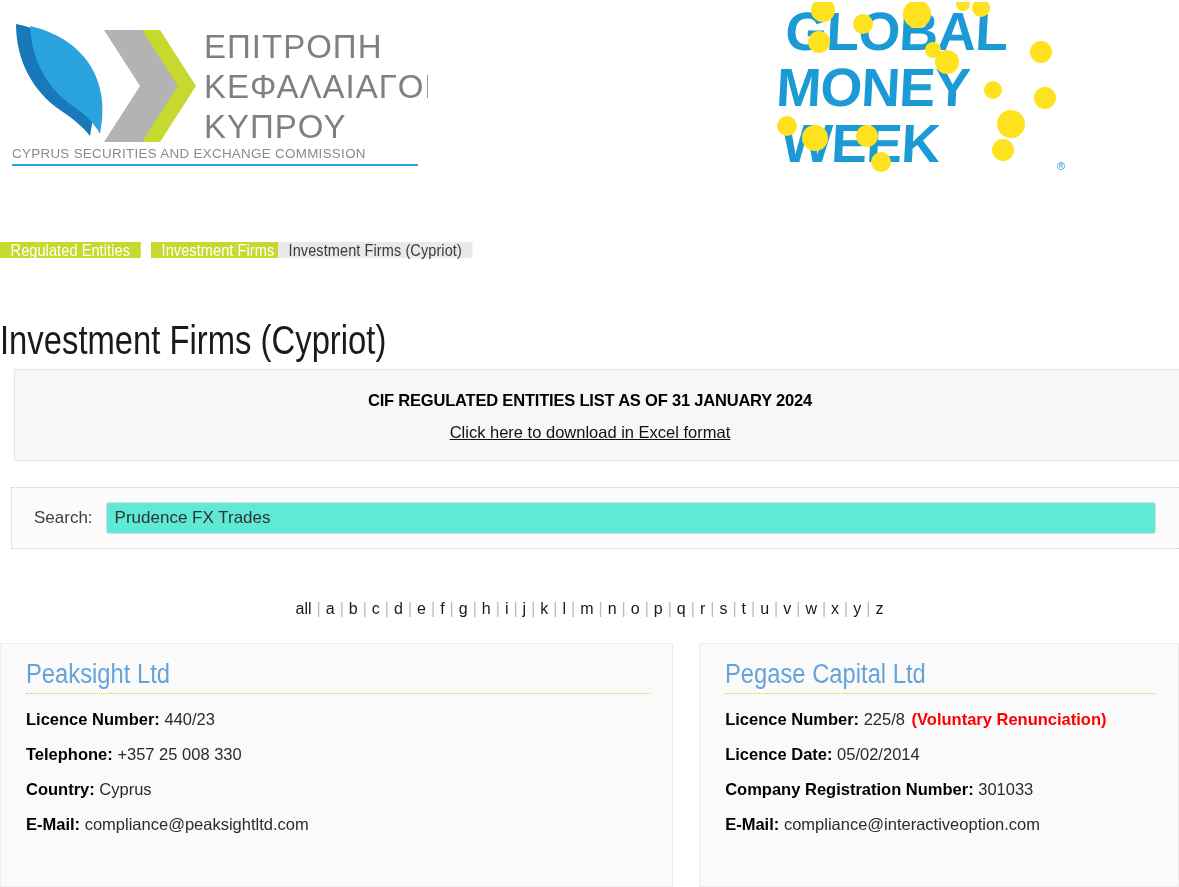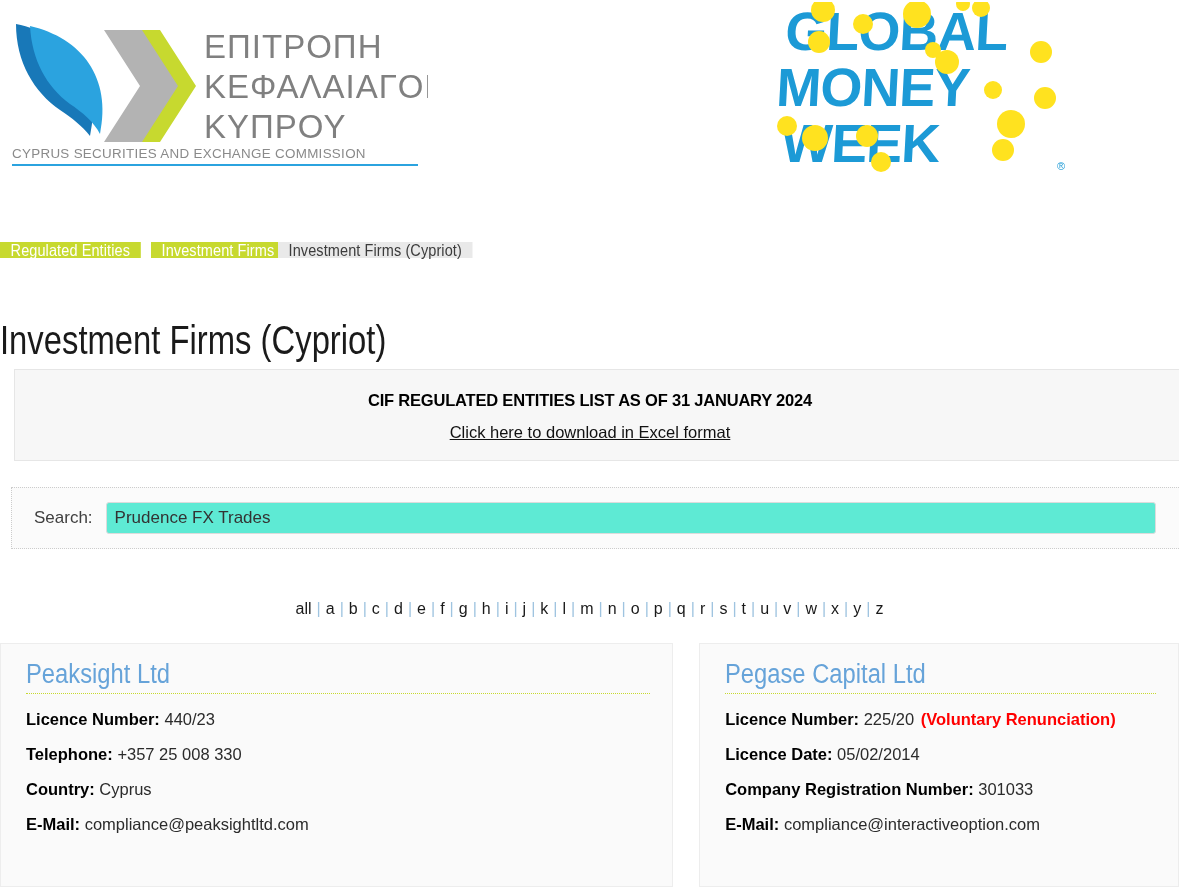--- a/index.html
+++ b/index.html
@@ -322,20 +322,20 @@
         <div class="field"><span class="k">Telephone: </span><span class="v">+357 25 008 330</span></div>
         <div class="field"><span class="k">Country: </span><span class="v">Cyprus</span></div>
         <div class="field"><span class="k">E-Mail: </span><span class="v">compliance@peaksightltd.com</span></div>
       </div>
   </div>
 
   <div class="card card-right">
     <div class="card-title">Pegase Capital Ltd</div>
     <div class="card-rule"></div>
     <div>
-        <div class="field"><span class="k">Licence Number: </span><span class="v">225/20</span><span class="flag"> (Voluntary Renunciation)</span></div>
+        <div class="field"><span class="k">Licence Number: </span><span class="v">225/8</span><span class="flag"> (Voluntary Renunciation)</span></div>
         <div class="field"><span class="k">Licence Date: </span><span class="v">05/02/2014</span></div>
         <div class="field"><span class="k">Company Registration Number: </span><span class="v">301033</span></div>
         <div class="field"><span class="k">E-Mail: </span><span class="v">compliance@interactiveoption.com</span></div>
       </div>
   </div>
 
 </div>
 
 </body></html>

